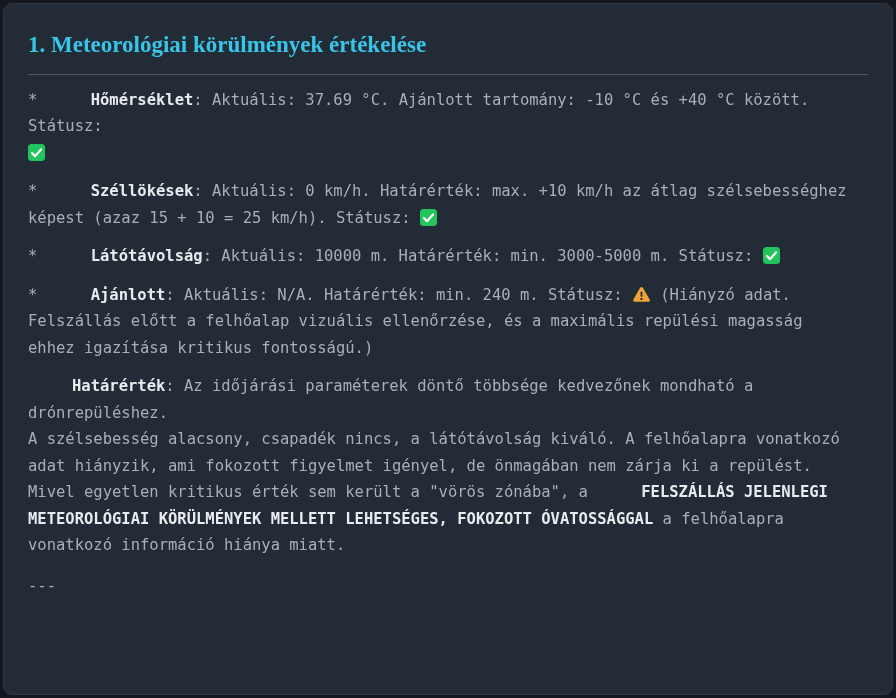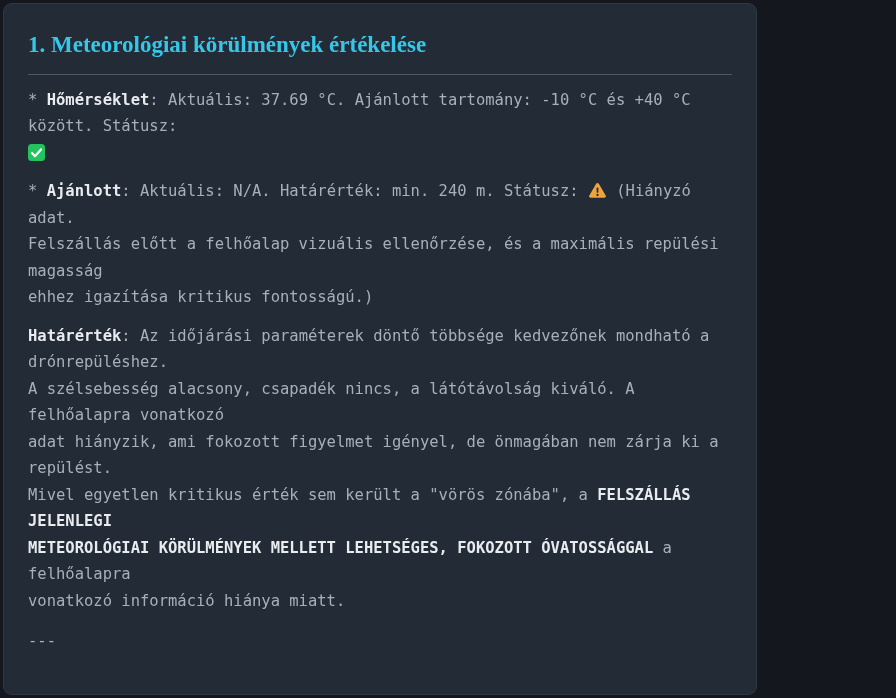--- a/index.html
+++ b/index.html
@@ -6,21 +6,21 @@
     margin: 0;
     padding: 0;
     width: 896px;
     height: 698px;
     background: var(--outer, #14171d);
     overflow: hidden;
   }
   .panel {
     box-sizing: border-box;
     margin: 3px;
-    width: 754px;
+    width: 890px;
     height: 692px;
     background: var(--bg, #222b36);
     border: 1px solid #2e3845;
     border-radius: 9px;
     padding: 14px 24px 0 24px;
     font-family: "DejaVu Sans Mono", "Liberation Mono", monospace;
     color: var(--text, #a7b0ba);
     overflow: hidden;
   }
   h1.title {
@@ -39,20 +39,21 @@
   p.para {
     margin: 12px 0;
     font-size: 15.5px;
     line-height: 26.5px;
     white-space: pre-wrap;
     word-break: keep-all;
   }
   p.para b {
     color: var(--bold, #e9ecef);
     font-weight: bold;
+    margin-left: 44px;
   }
   .icon {
     display: inline-block;
     vertical-align: -3px;
     line-height: 0;
   }
   .footer {
     margin: 14px 0;
     font-size: 15.5px;
     line-height: 26.5px;
@@ -67,21 +68,30 @@
 
   <p class="para"><span>* </span><b>Hőmérséklet</b><span>: Aktuális: 37.69 °C. Ajánlott tartomány: -10 °C és +40 °C között. Státusz:
 </span><span class="icon"><svg width="17" height="17" viewBox="0 0 17 17">
           <rect width="17" height="17" rx="3.5" fill="#23c45e"></rect>
           <path d="M4 9 l3 3.2 l6 -6.8" stroke="#ffffff" stroke-width="2.2" fill="none" stroke-linecap="round" stroke-linejoin="round"></path>
         </svg></span><span></span></p>
 
 
 
 
+  <p class="para"><span>* </span><b>Széllökések</b><span>: Aktuális: 0 km/h. Határérték: max. +10 km/h az átlag szélsebességhez
+képest (azaz 15 + 10 = 25 km/h). Státusz: </span><span class="icon"><svg width="17" height="17" viewBox="0 0 17 17">
+          <rect width="17" height="17" rx="3.5" fill="#23c45e"></rect>
+          <path d="M4 9 l3 3.2 l6 -6.8" stroke="#ffffff" stroke-width="2.2" fill="none" stroke-linecap="round" stroke-linejoin="round"></path>
+        </svg></span><span></span></p>
 
+  <p class="para"><span>* </span><b>Látótávolság</b><span>: Aktuális: 10000 m. Határérték: min. 3000-5000 m. Státusz: </span><span class="icon"><svg width="17" height="17" viewBox="0 0 17 17">
+          <rect width="17" height="17" rx="3.5" fill="#23c45e"></rect>
+          <path d="M4 9 l3 3.2 l6 -6.8" stroke="#ffffff" stroke-width="2.2" fill="none" stroke-linecap="round" stroke-linejoin="round"></path>
+        </svg></span><span></span></p>
 
   <p class="para"><span>* </span><b>Ajánlott</b><span>: Aktuális: N/A. Határérték: min. 240 m. Státusz: </span><span class="icon"><svg width="19" height="17" viewBox="0 0 24 21">
           <path d="M10.28 1.9 a2 2 0 0 1 3.44 0 l8.6 14.9 a2 2 0 0 1 -1.72 3 h-17.2 a2 2 0 0 1 -1.72 -3 z" fill="#f0a33a"></path>
           <rect x="10.9" y="6.6" width="2.2" height="6.8" rx="1.1" fill="#222b36"></rect>
           <circle cx="12" cy="16.2" r="1.45" fill="#222b36"></circle>
         </svg></span><span> (Hiányzó adat.
 Felszállás előtt a felhőalap vizuális ellenőrzése, és a maximális repülési magasság
 ehhez igazítása kritikus fontosságú.)</span></p>
 
   <p class="para"><b>Határérték</b><span>: Az időjárási paraméterek döntő többsége kedvezőnek mondható a drónrepüléshez.

